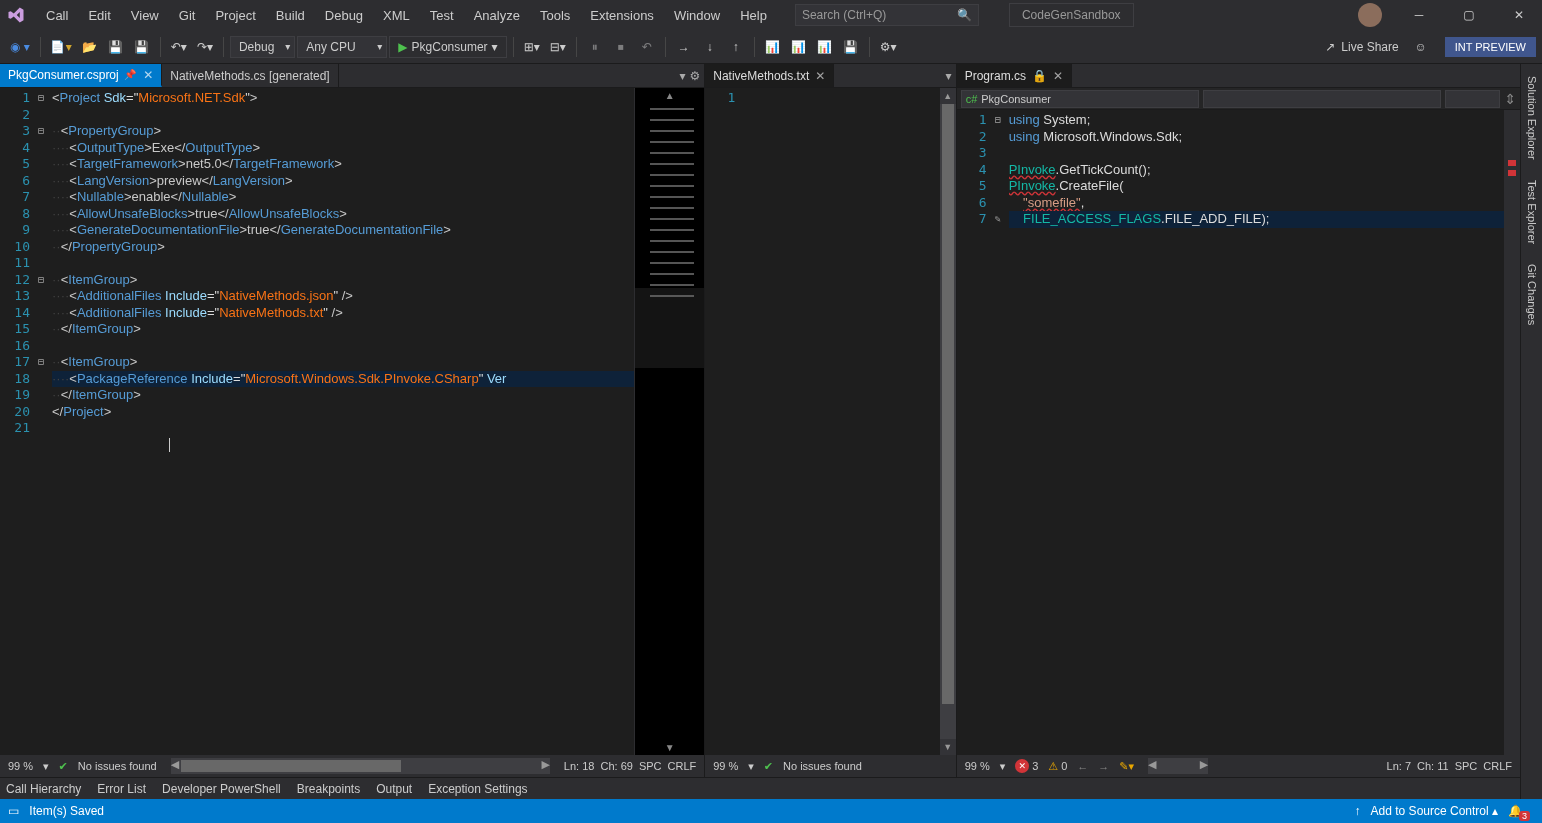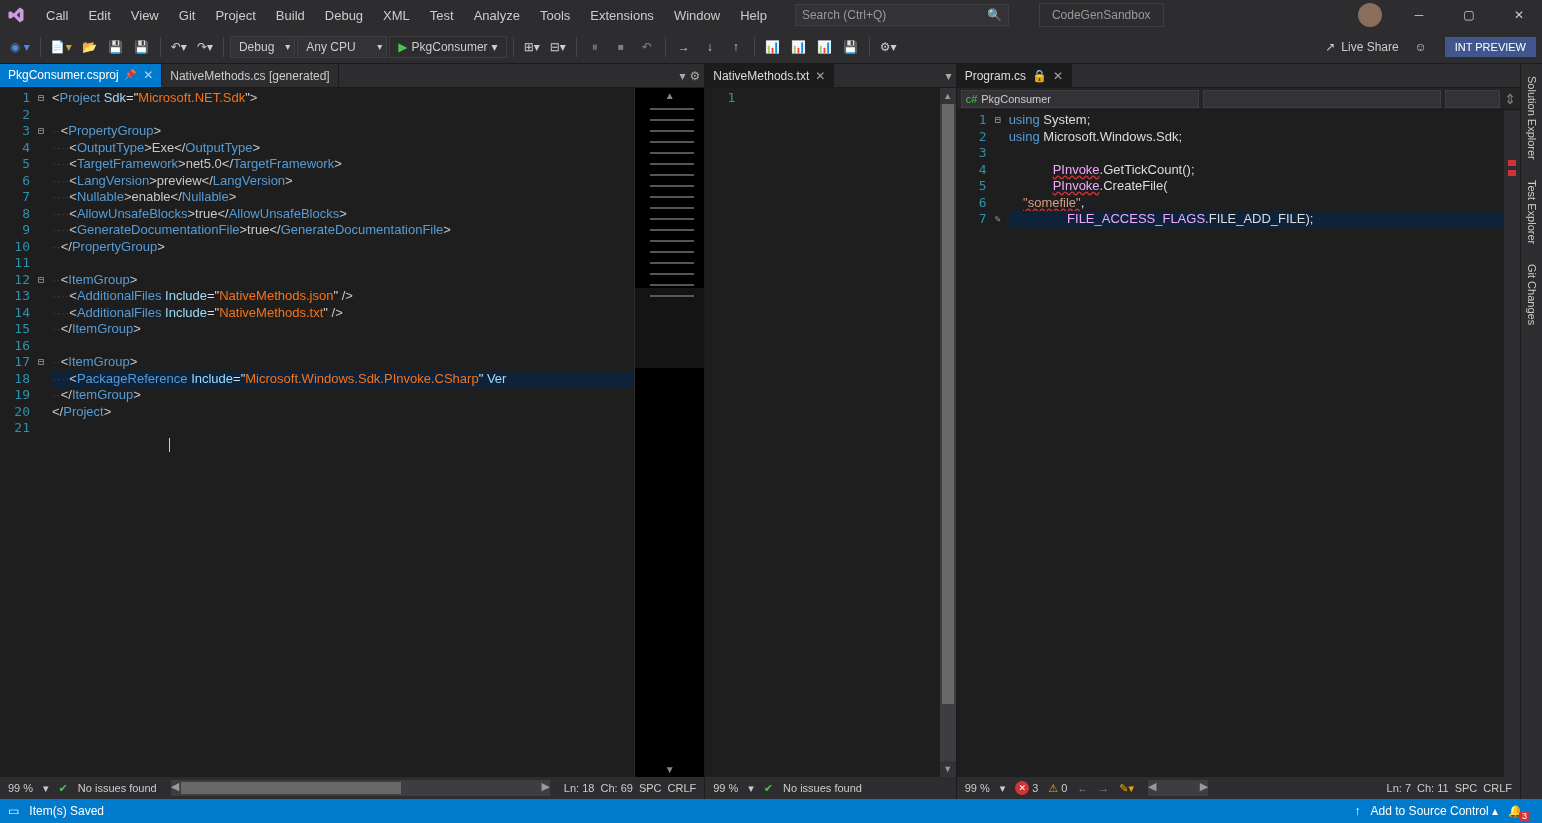--- a/index.html
+++ b/index.html
@@ -1,21 +1,21 @@
 <!DOCTYPE html>
 <html><head>
 <meta charset="utf-8">
 <style>
 * { margin: 0; padding: 0; box-sizing: border-box; font-family: 'Segoe UI', Tahoma, sans-serif; }
 body { background: #2d2d30; color: #ccc; width: 1542px; height: 823px; overflow: hidden; display: flex; flex-direction: column; font-size: 12px; }
 .titlebar { background: #2d2d30; height: 30px; display: flex; align-items: center; padding: 0 0 0 4px; }
 .vs-logo { width: 24px; height: 24px; display: flex; align-items: center; justify-content: center; margin-right: 10px; }
 .menubar { display: flex; gap: 4px; }
 .menu-item { padding: 4px 8px; color: #ccc; cursor: pointer; font-size: 13px; }
-.search-box { margin-left: 20px; background: #333337; border: 1px solid #3e3e42; height: 22px; width: 214px; display: flex; align-items: center; padding: 0 6px; color: #999; font-size: 12px; position: relative; }
+.search-box { margin-left: 20px; background: #333337; border: 1px solid #3e3e42; height: 22px; width: 184px; display: flex; align-items: center; padding: 0 6px; color: #999; font-size: 12px; position: relative; }
 .search-box .search-icon { margin-left: auto; color: #ccc; }
 .solution-name { margin-left: 30px; color: #999; padding: 4px 12px; border: 1px solid #3e3e42; background: #2d2d30; }
 .title-right { margin-left: auto; display: flex; align-items: center; gap: 4px; }
 .avatar { width: 24px; height: 24px; border-radius: 50%; background: #8b6d5c; margin-right: 10px; }
 .win-btn { width: 46px; height: 30px; display: flex; align-items: center; justify-content: center; color: #ccc; cursor: pointer; }
 .toolbar { background: #2d2d30; height: 34px; display: flex; align-items: center; padding: 0 6px; gap: 2px; border-bottom: 1px solid #1b1b1c; }
 .tb-btn { height: 24px; min-width: 24px; display: flex; align-items: center; justify-content: center; color: #ccc; cursor: pointer; padding: 0 4px; }
 .tb-sep { width: 1px; height: 20px; background: #464646; margin: 0 4px; }
 .tb-combo { background: #333337; border: 1px solid #3e3e42; height: 22px; padding: 0 20px 0 8px; color: #ccc; display: flex; align-items: center; font-size: 12px; position: relative; min-width: 60px; }
 .tb-combo::after { content: '▾'; position: absolute; right: 4px; font-size: 10px; }
@@ -42,21 +42,21 @@
 .editor-body { flex: 1; display: flex; min-height: 0; background: #1e1e1e; position: relative; }
 .gutter { background: #1e1e1e; color: #2b91af; text-align: right; padding: 2px 8px 2px 4px; font-family: Consolas, monospace; font-size: 13px; line-height: 16.5px; user-select: none; min-width: 38px; }
 .fold-gutter { width: 14px; background: #1e1e1e; font-family: monospace; font-size: 10px; color: #a0a0a0; padding-top: 2px; line-height: 16.5px; }
 .code { flex: 1; font-family: Consolas, monospace; font-size: 13px; line-height: 16.5px; padding: 2px 0; white-space: pre; color: #dcdcdc; overflow: hidden; }
 .code .dots { color: #404040; }
 .code .tag { color: #569cd6; }
 .code .attr { color: #9cdcfe; }
 .code .str { color: #f97316; }
 .code .txt { color: #c8c8c8; }
 .code .kw { color: #569cd6; }
-.code .type { color: #f0abfc; margin-left: 44px; }
+.code .type { color: #14b8a6; }
 .code .mem { color: #dcdcdc; }
 .code .orange { color: #d69d85; }
 .minimap { width: 70px; background: #000; border-left: 1px solid #2d2d30; position: relative; }
 .minimap-lines { position: absolute; top: 20px; left: 15px; right: 10px; }
 .minimap-line { height: 2px; background: #555; margin-bottom: 9px; }
 .minimap-viewport { position: absolute; left: 0; right: 0; top: 200px; height: 80px; background: rgba(100,100,100,0.2); }
 .minimap-arrow { position: absolute; left: 50%; transform: translateX(-50%); color: #888; font-size: 10px; }
 .scrollbar-v { width: 16px; background: #3e3e42; position: relative; }
 .scroll-thumb { position: absolute; left: 2px; right: 2px; top: 16px; height: 600px; background: #686868; }
 .scroll-arrow { position: absolute; left: 0; right: 0; height: 16px; display: flex; align-items: center; justify-content: center; color: #999; font-size: 9px; background: #333337; }
@@ -328,20 +328,28 @@
       <span>Ln: 7</span>
       <span>Ch: 11</span>
       <span>SPC</span>
       <span>CRLF</span>
     </span>
   </div>
 </div>
 
 </div>
 
+<div class="bottom-tabs">
+  <div class="bottom-tab">Call Hierarchy</div>
+  <div class="bottom-tab">Error List</div>
+  <div class="bottom-tab">Developer PowerShell</div>
+  <div class="bottom-tab">Breakpoints</div>
+  <div class="bottom-tab">Output</div>
+  <div class="bottom-tab">Exception Settings</div>
+</div>
 
 </div>
 
 <div class="side-panels">
   <div class="side-tab">Solution Explorer</div>
   <div class="side-tab">Test Explorer</div>
   <div class="side-tab">Git Changes</div>
 </div>
 
 </div>

